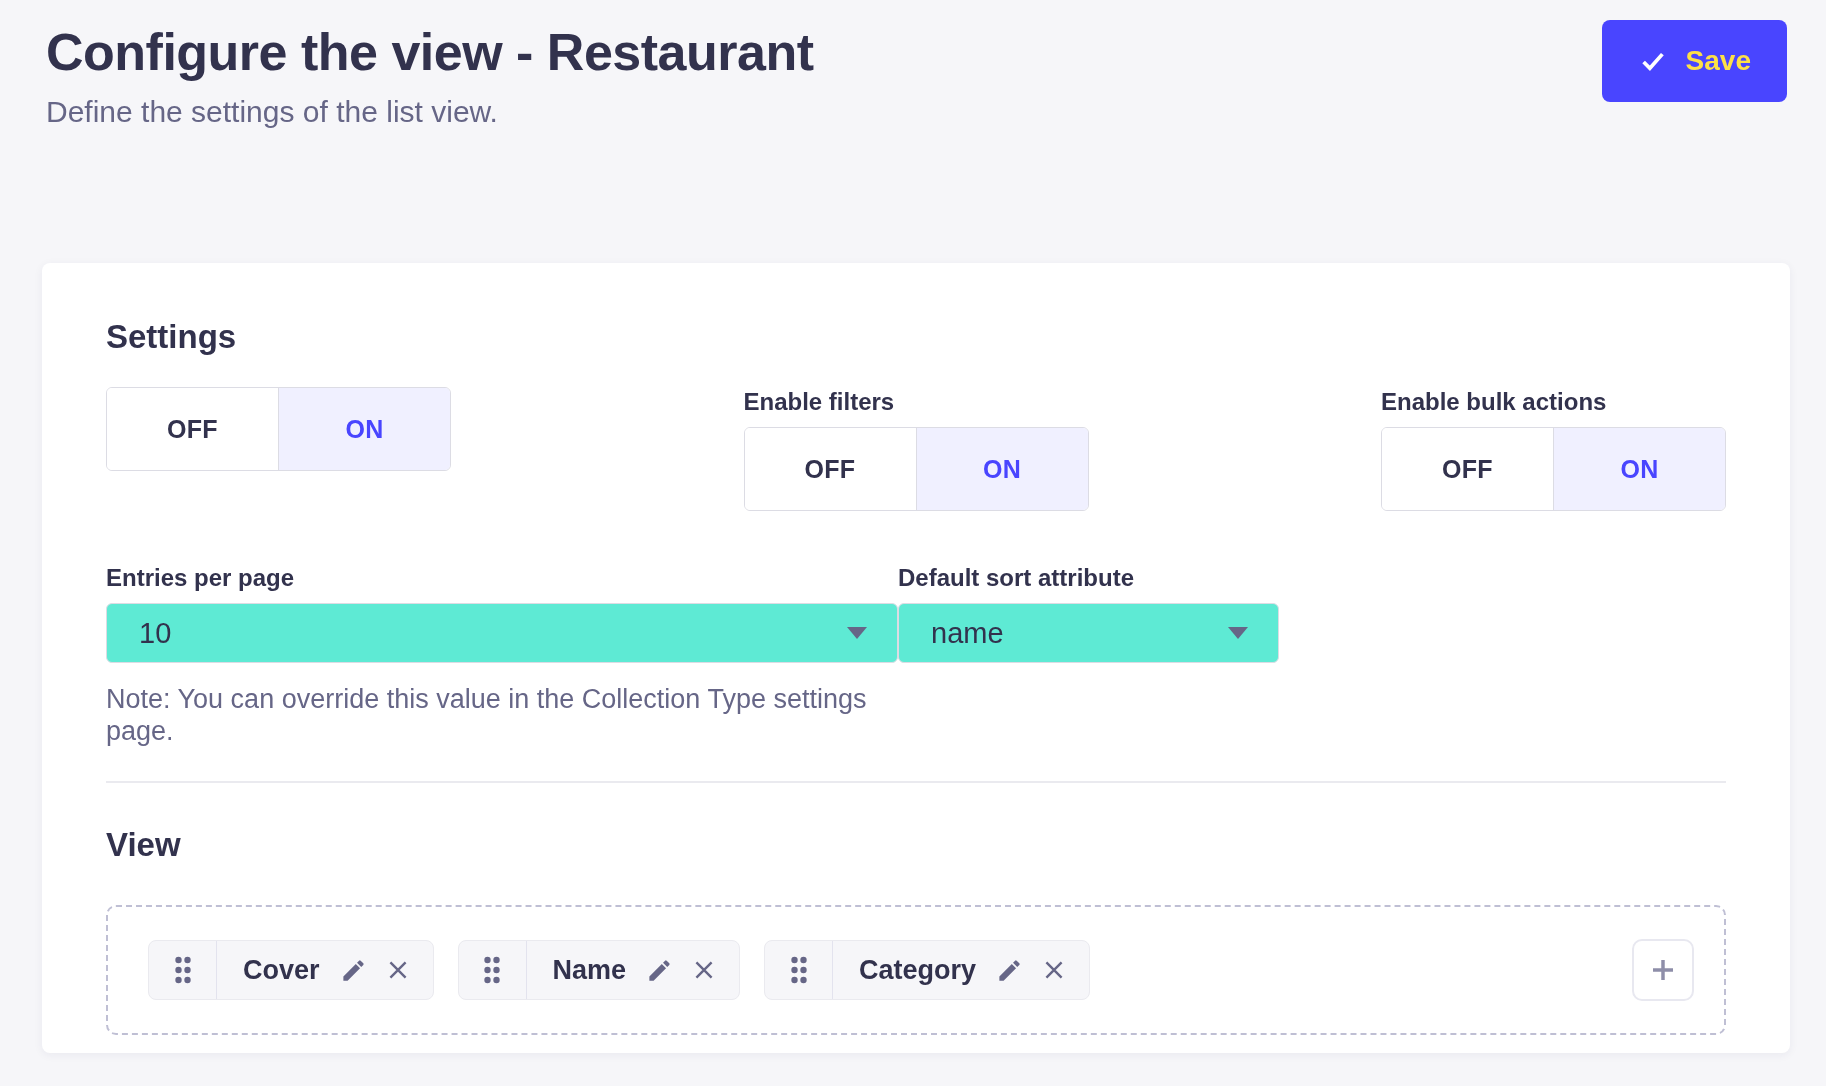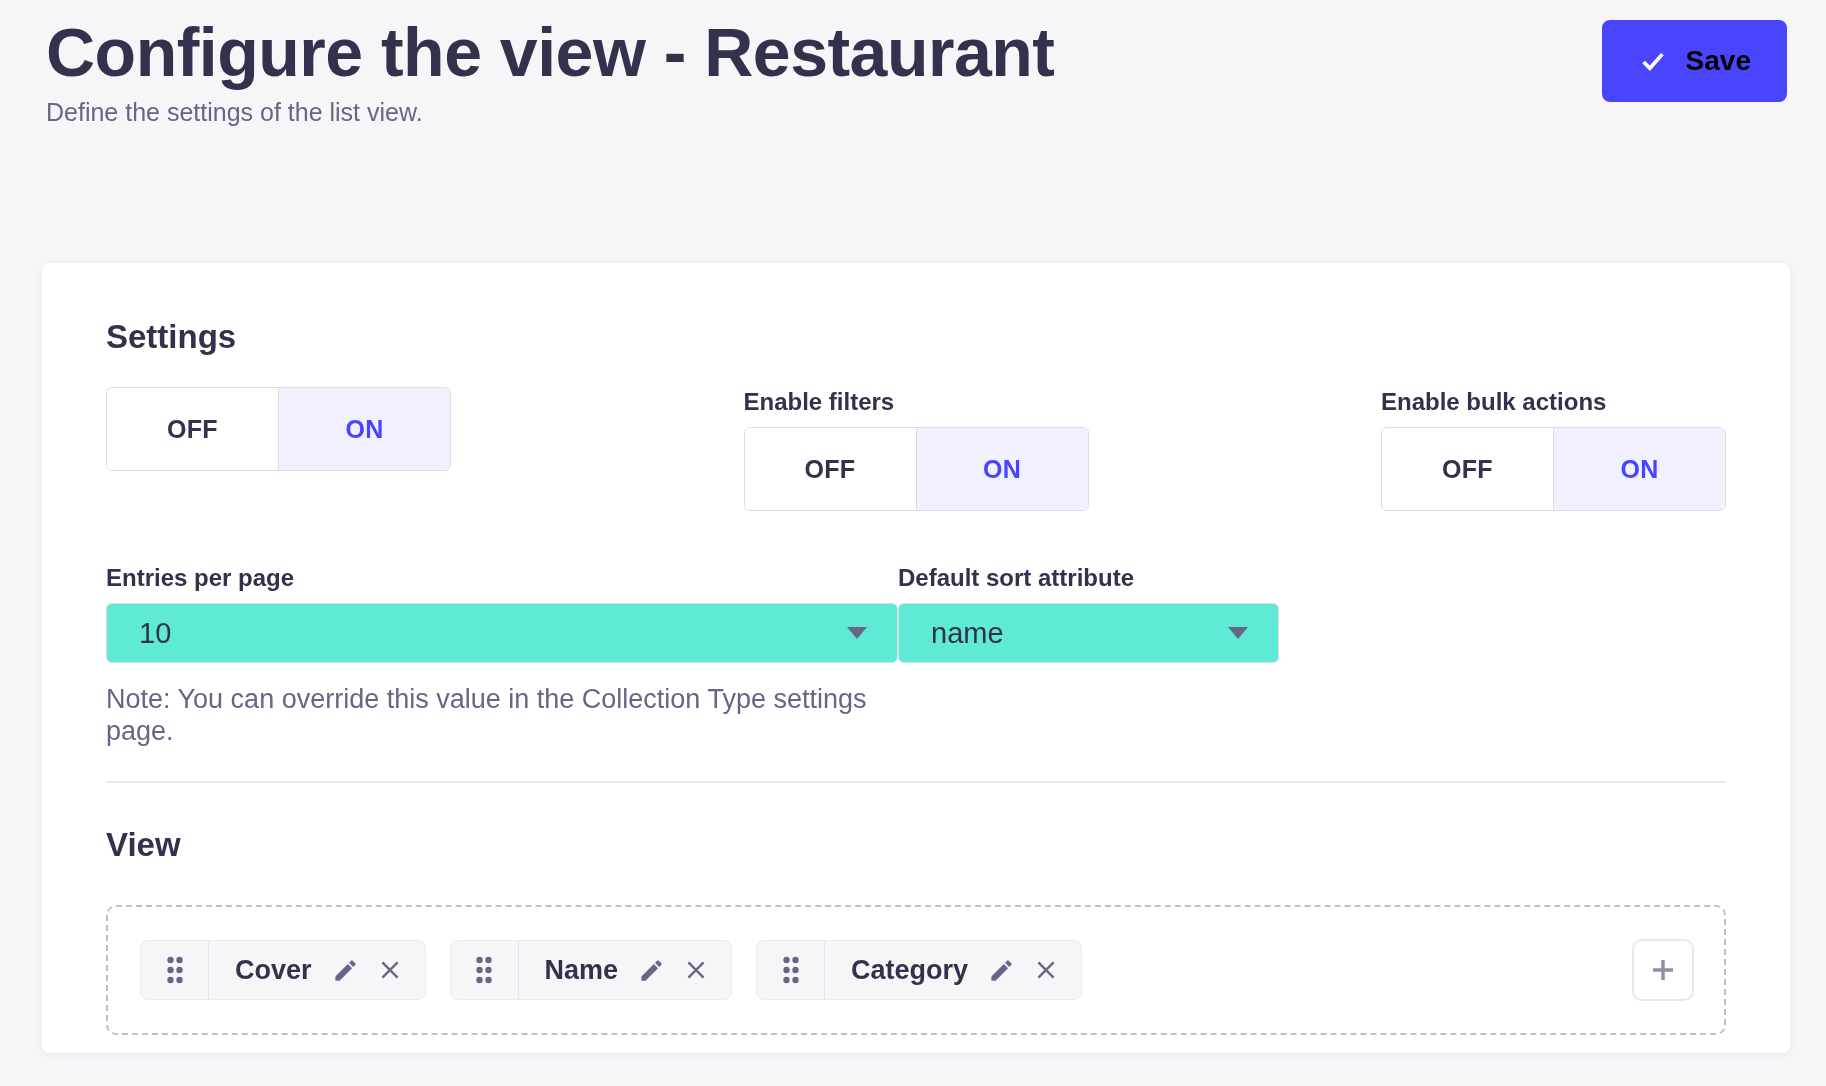--- a/index.html
+++ b/index.html
@@ -13,45 +13,45 @@
     width: 1826px;
     height: 1086px;
     background: var(--page-bg, #f6f6f9);
     overflow: hidden;
   }
 
   
   .page-header { position: absolute; left: 46px; top: 22px; }
   .page-title {
     margin: 0;
-    font-size: 68px;
+    font-size: 52px;
     line-height: 60px;
     font-weight: 700;
     letter-spacing: -0.5px;
     color: var(--text, #32324d);
   }
   .page-subtitle {
     margin-top: 12px;
-    font-size: 25px;
+    font-size: 30px;
     line-height: 36px;
     color: var(--muted, #666687);
   }
   .save-btn {
     position: absolute;
     top: 20px;
     right: 39px;
     height: 82px;
     padding: 0 36px;
     display: flex;
     align-items: center;
     gap: 18px;
     background: var(--primary, #4945ff);
     border: none;
     border-radius: 8px;
-    color: #000000;
+    color: #fde047;
     font-family: inherit;
     font-size: 28px;
     font-weight: 700;
     cursor: pointer;
   }
   .save-btn svg { display: block; }
 
   
   .card {
     position: absolute;
@@ -158,21 +158,21 @@
   .dashed-zone {
     position: relative;
     margin-top: 40px;
     height: 130px;
     border: 2px dashed var(--dashed-border, #bfbfd4);
     border-radius: 10px;
     display: flex;
     align-items: center;
     padding: 0 32px;
   }
-  .chips { display: flex; gap: 24px; }
+  .chips { display: flex; gap: 24px; margin-left: 8px; }
   .chip {
     display: flex;
     align-items: center;
     height: 60px;
     background: var(--chip-bg, #f6f6f9);
     border: 1px solid var(--border-light, #eaeaef);
     border-radius: 8px;
   }
   .chip-handle {
     width: 68px;

